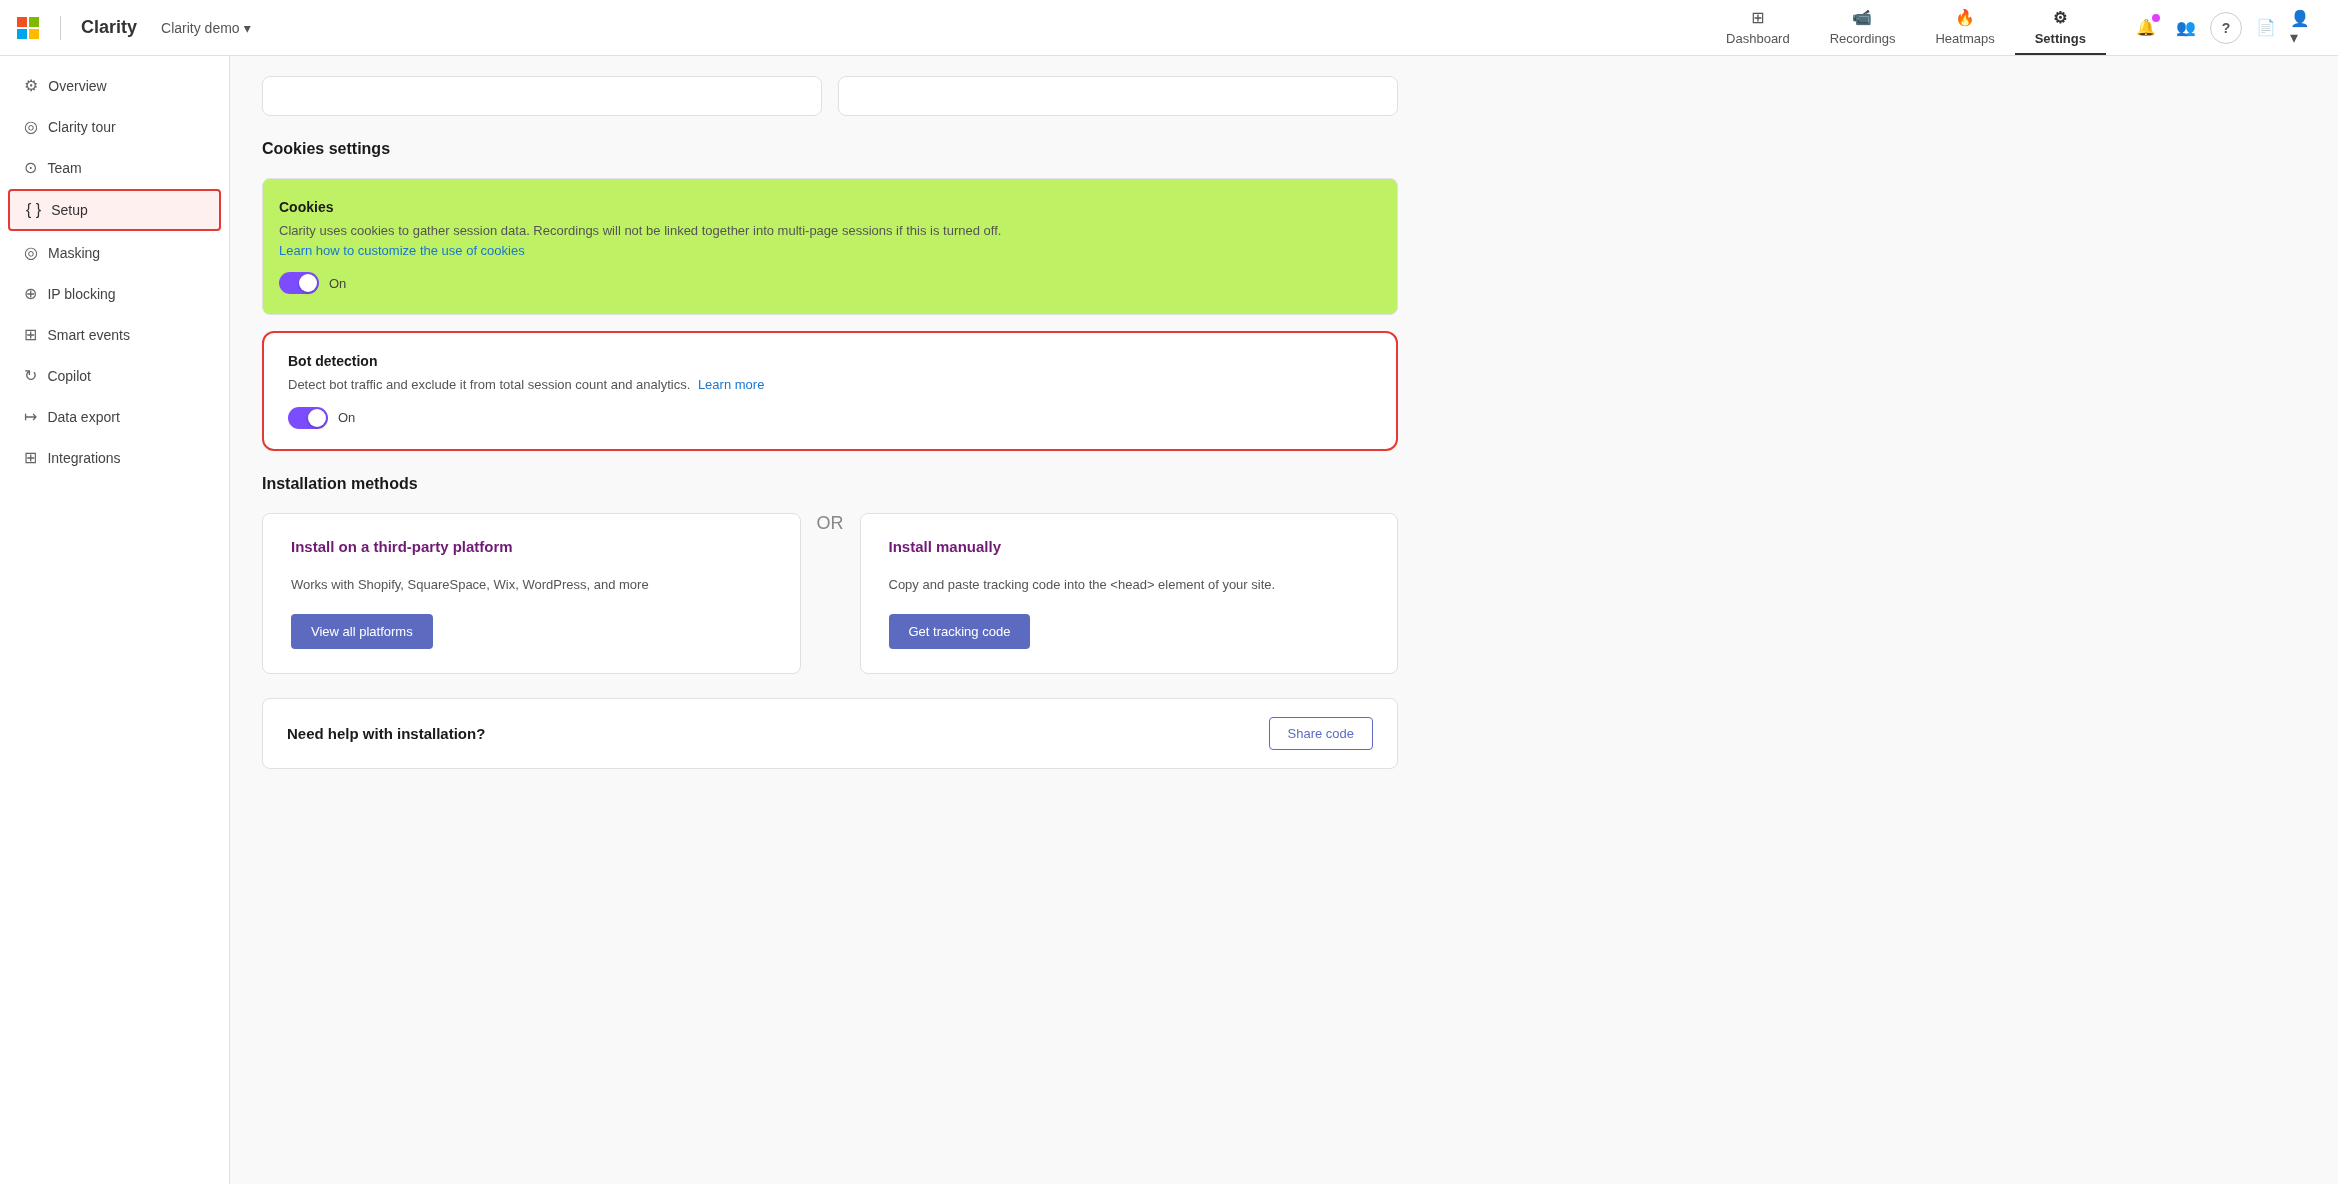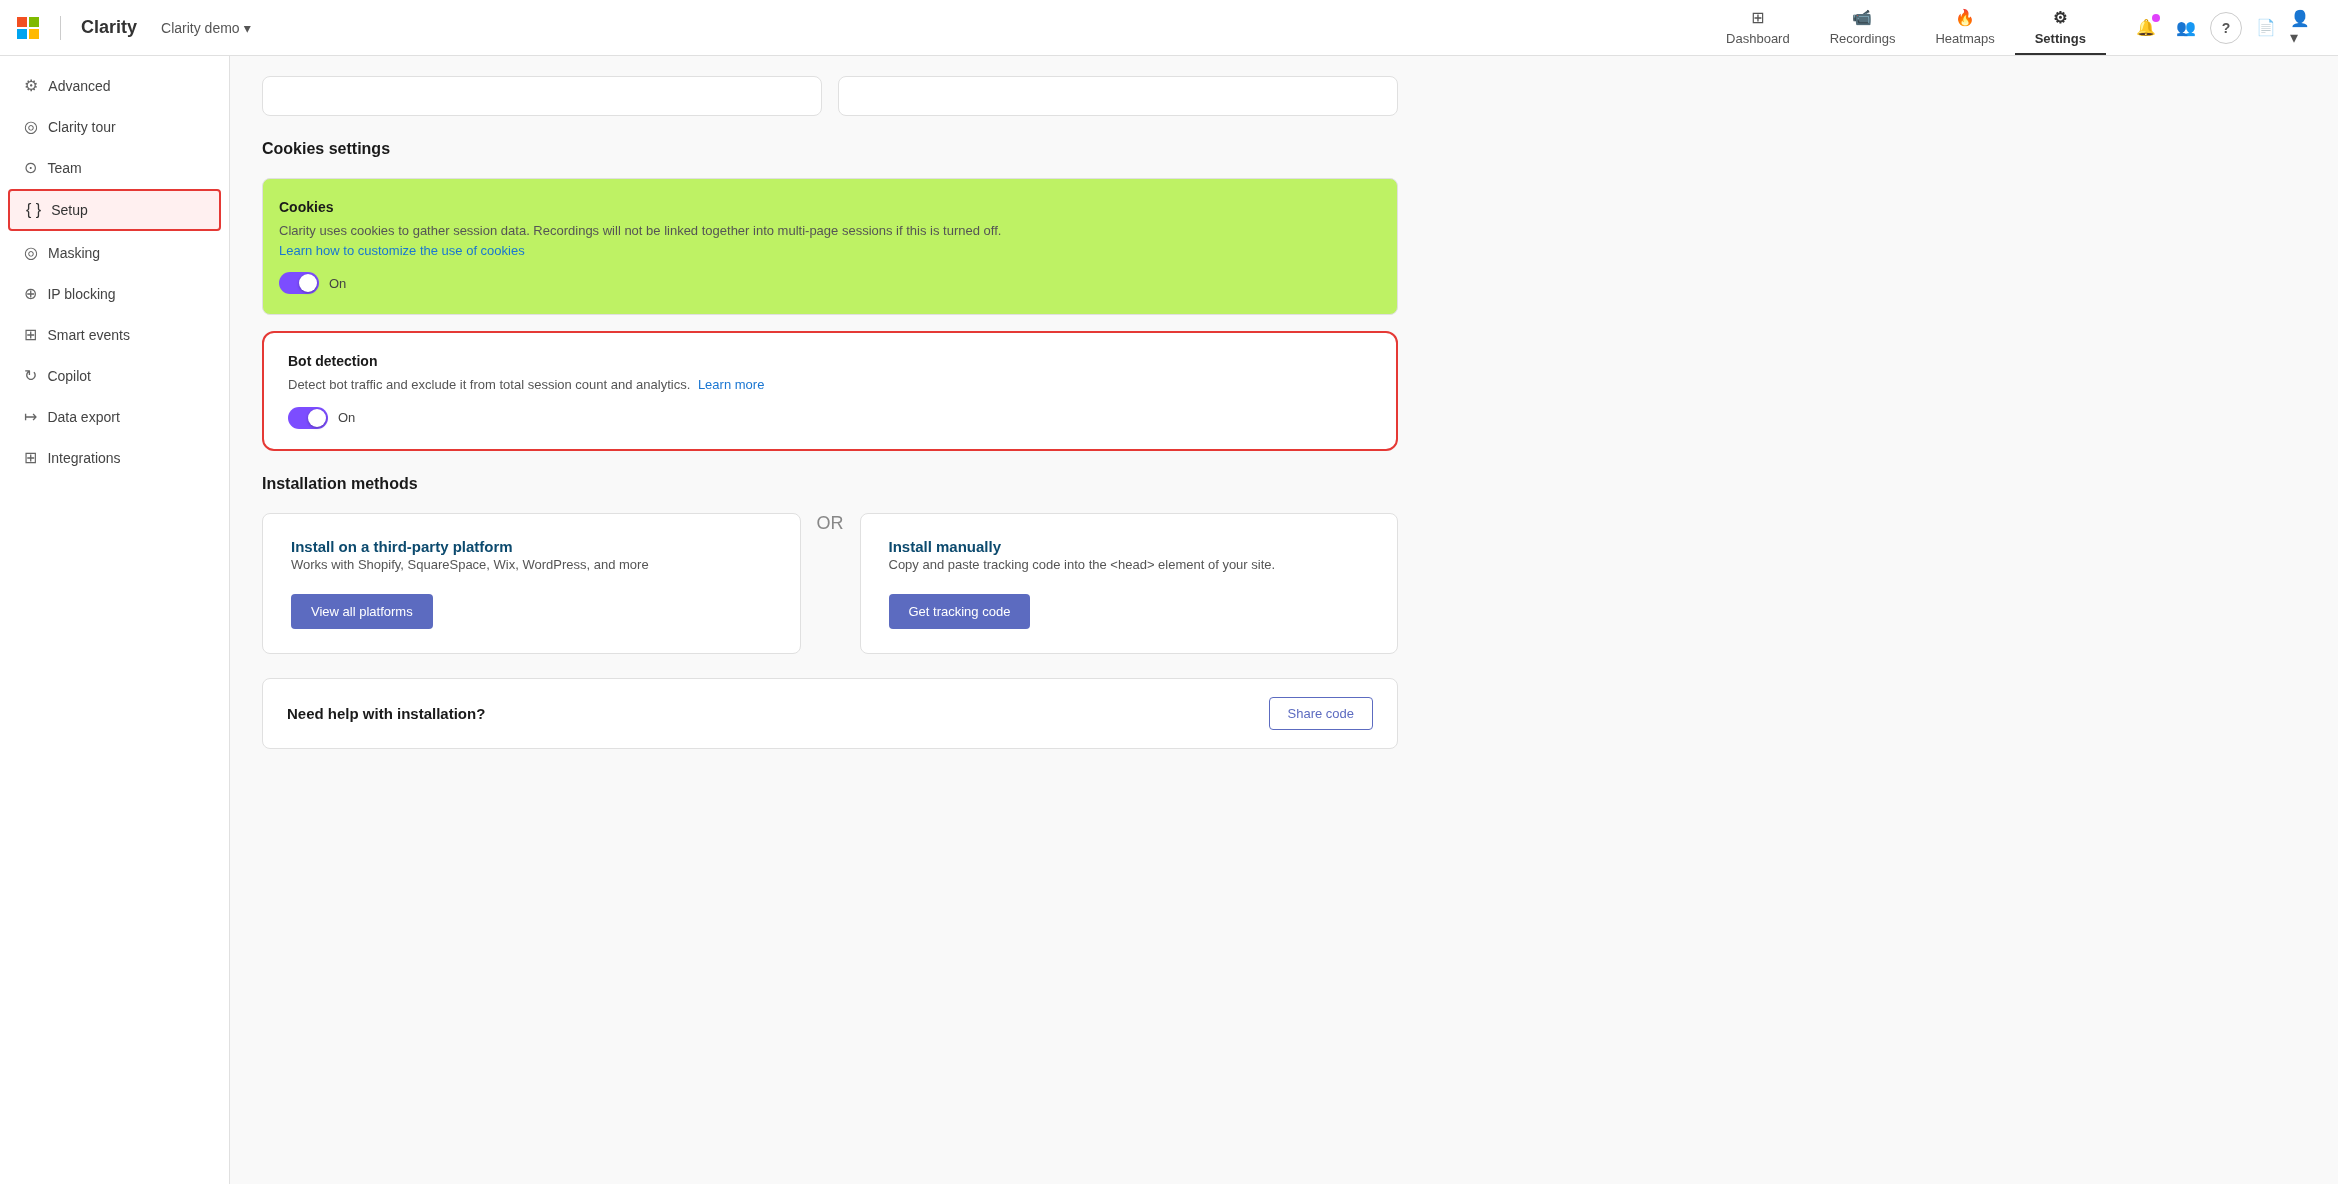--- a/index.html
+++ b/index.html
@@ -128,21 +128,21 @@
 
     
     .install-cards {
       display: flex; gap: 0; align-items: stretch; margin-bottom: 24px;
     }
     .install-card {
       background: #fff; border: 1px solid #e0e0e0; border-radius: 8px;
       padding: 24px 28px; flex: 1;
     }
     .install-card-title {
-      font-size: 15px; font-weight: 600; color: #0c4a6e; margin-bottom: 0;
+      font-size: 15px; font-weight: 600; color: #701a75; margin-bottom: 20px;
     }
     .install-card-desc {
       font-size: 13px; color: #555; margin-bottom: 20px; line-height: 1.5;
     }
     .or-divider {
       display: flex; align-items: flex-start; justify-content: center;
       padding: 0 16px; font-size: 18px; color: #888; font-weight: 500;
     }
 
     
@@ -221,21 +221,21 @@
     <div class="action-icon">📄</div>
     <div class="action-icon">👤 ▾</div>
   </div>
 </nav>
 
 <div class="layout">
 
   <aside class="sidebar">
     <div class="sidebar-item">
       <span class="sidebar-icon">⚙</span>
-      <span>Advanced</span>
+      <span>Overview</span>
     </div>
     <div class="sidebar-item">
       <span class="sidebar-icon">◎</span>
       <span>Clarity tour</span>
     </div>
     <div class="sidebar-item">
       <span class="sidebar-icon">⊙</span>
       <span>Team</span>
     </div>
     <div class="sidebar-item active">

